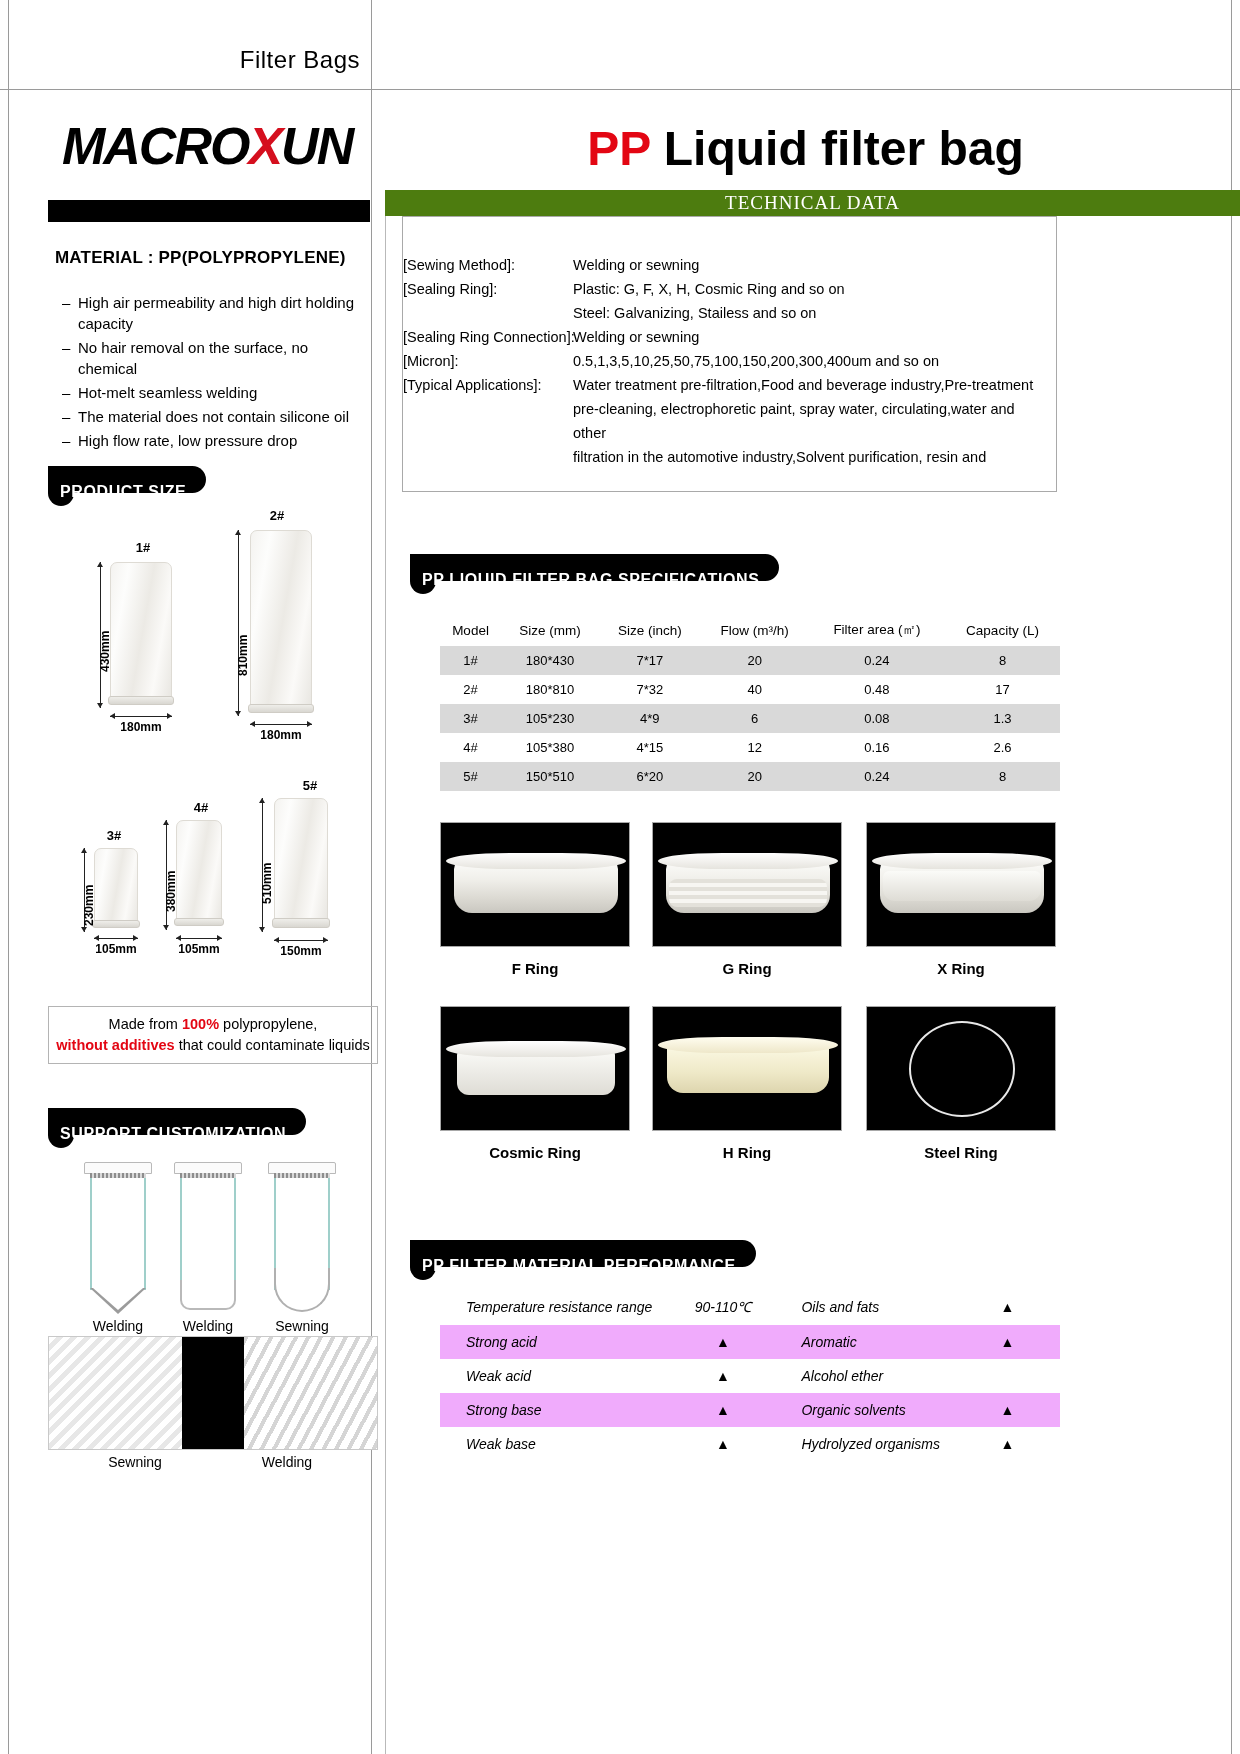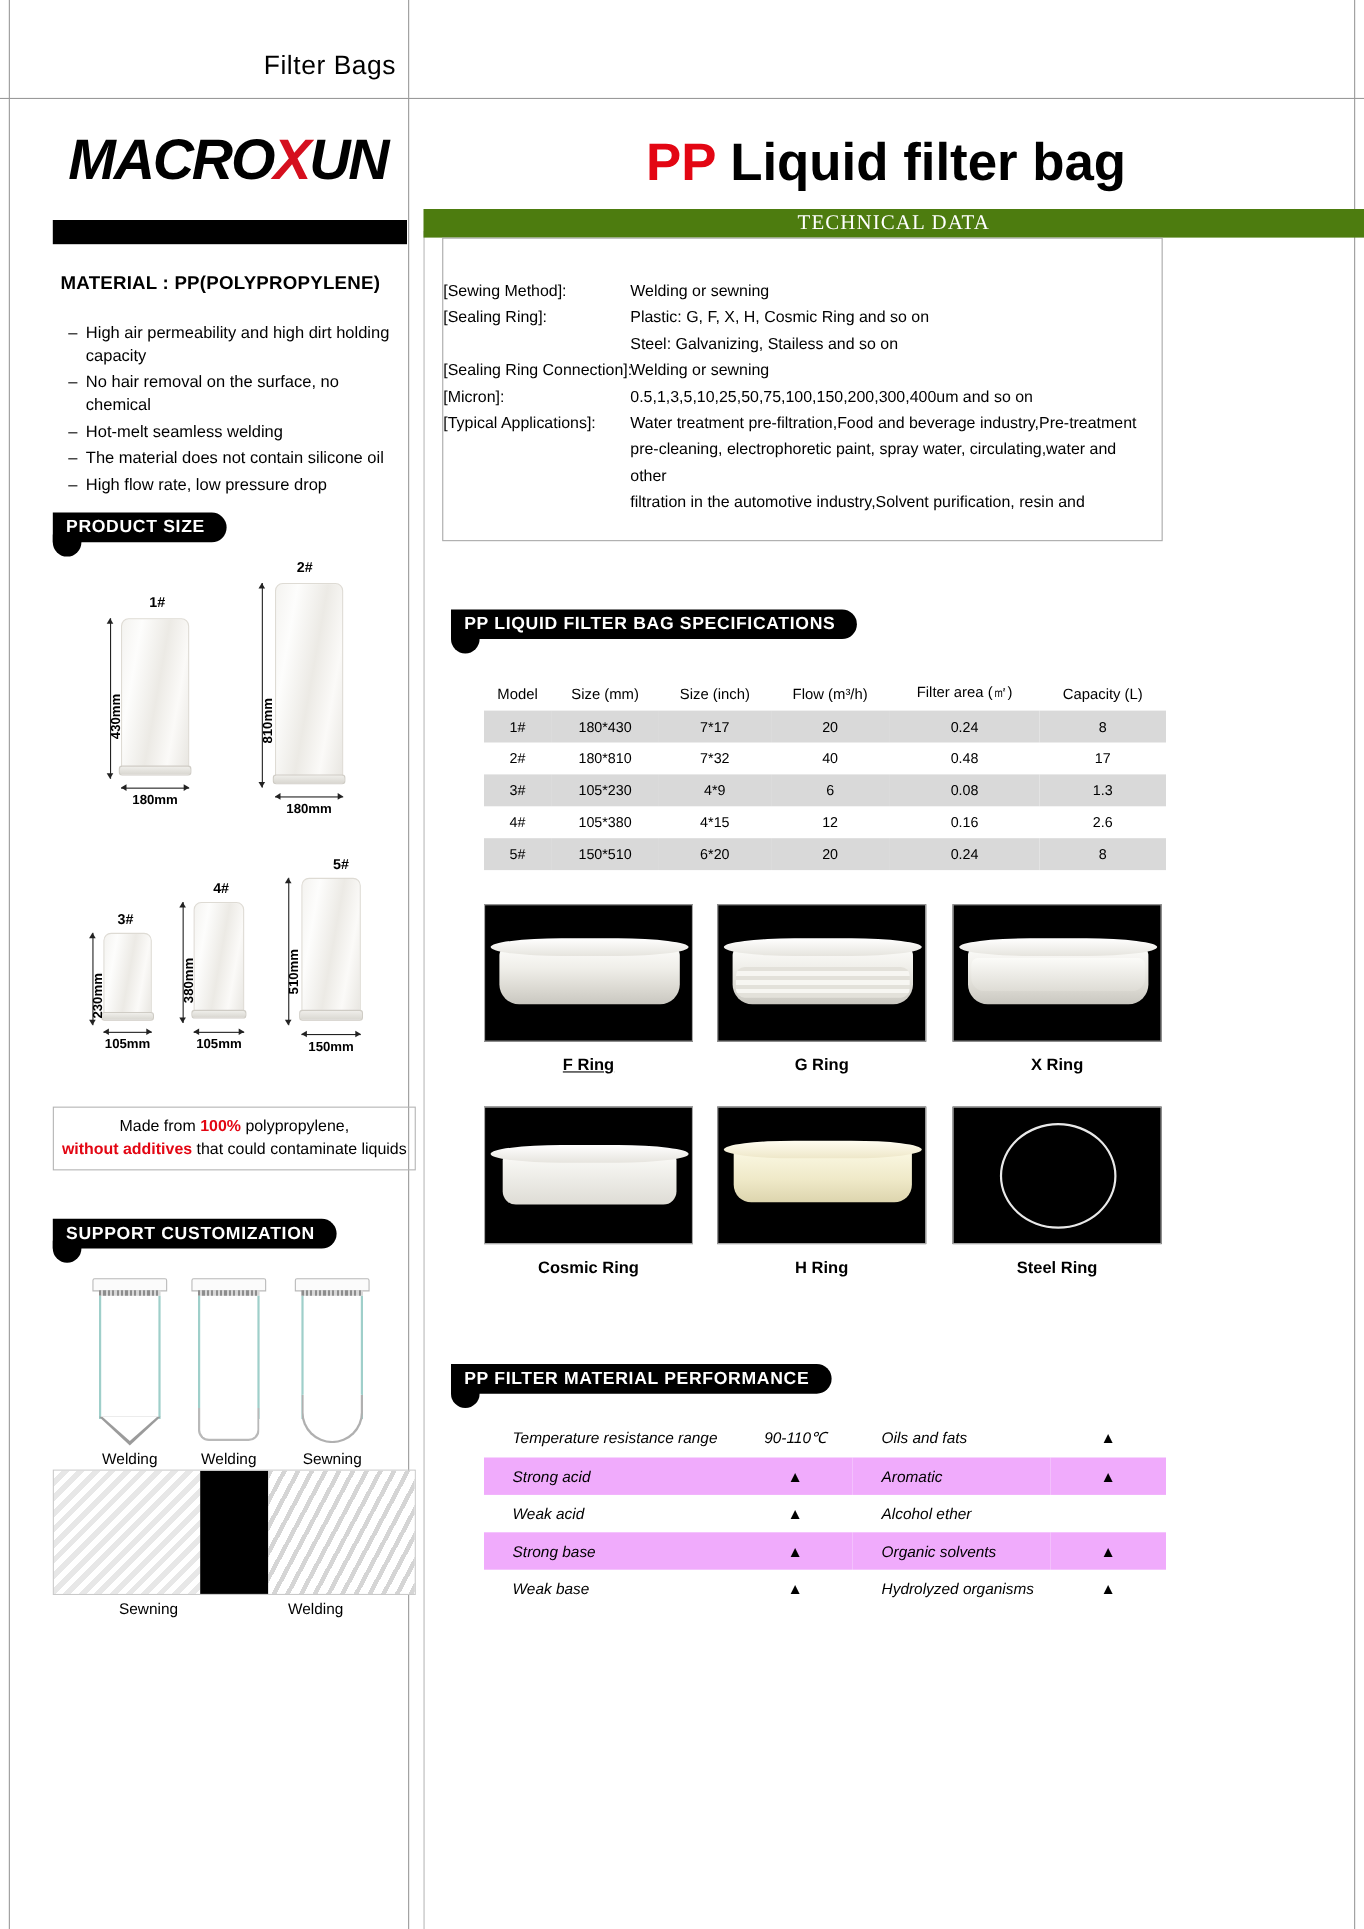--- a/index.html
+++ b/index.html
@@ -64,21 +64,21 @@
   .mat-item::before { content:"\2013"; position:absolute; left:0; top:0; }
 
   
   .banner { position:absolute; height:27px; }
   .banner .bar {
     position:absolute; left:0; top:0; height:27px;
     background:#000; border-radius:0 14px 14px 0;
     color:#fff;
     font-family:"Liberation Sans Narrow","Liberation Sans",sans-serif;
     font-size:16px; font-weight:bold; letter-spacing:.6px;
-    line-height:27px; padding:0 20px 0 12px; white-space:nowrap;
+    line-height:27px; padding:12px 20px 0 12px; white-space:nowrap;
   }
   .banner .tail {
     position:absolute; left:0; top:20px; width:26px; height:20px;
     background:#000; border-radius:0 0 13px 13px;
   }
 
   
   .bagfig { position:absolute; }
   .bag-label {
     position:absolute; font-family:"Liberation Sans Narrow","Liberation Sans",sans-serif;
@@ -498,21 +498,21 @@
         <td>150*510</td>
         <td>6*20</td>
         <td>20</td>
         <td>0.24</td>
         <td>8</td>
       </tr>
     </tbody>
   </table>
 </div>
 
-<div class="ring-cell" style="left:440px; top:822px;text-decoration:underline;">
+<div class="ring-cell" style="left:440px; top:822px;">
   <div class="ring-img">
     <div class="ring-body"></div>
     <div class="ring-lip"></div>
   </div>
   <div class="ring-label">F Ring</div>
 </div>
 
 <div class="ring-cell" style="left:652px; top:822px;">
   <div class="ring-img">
     <div class="ring-body"></div>

